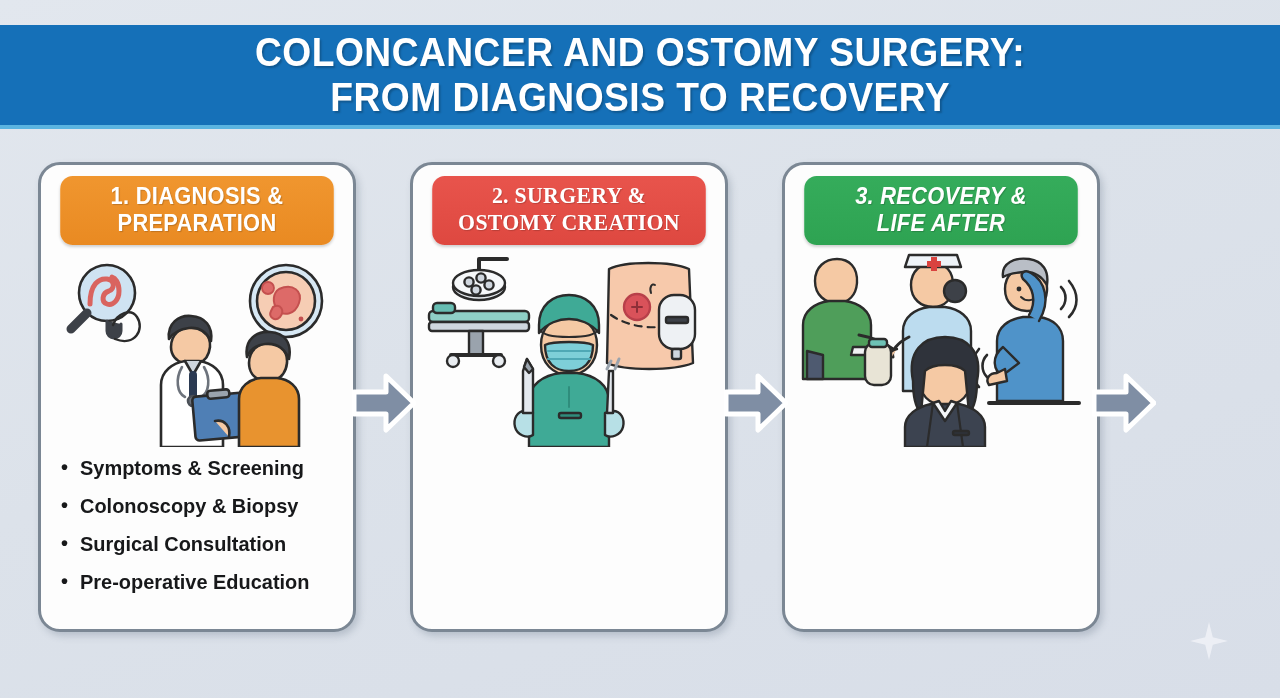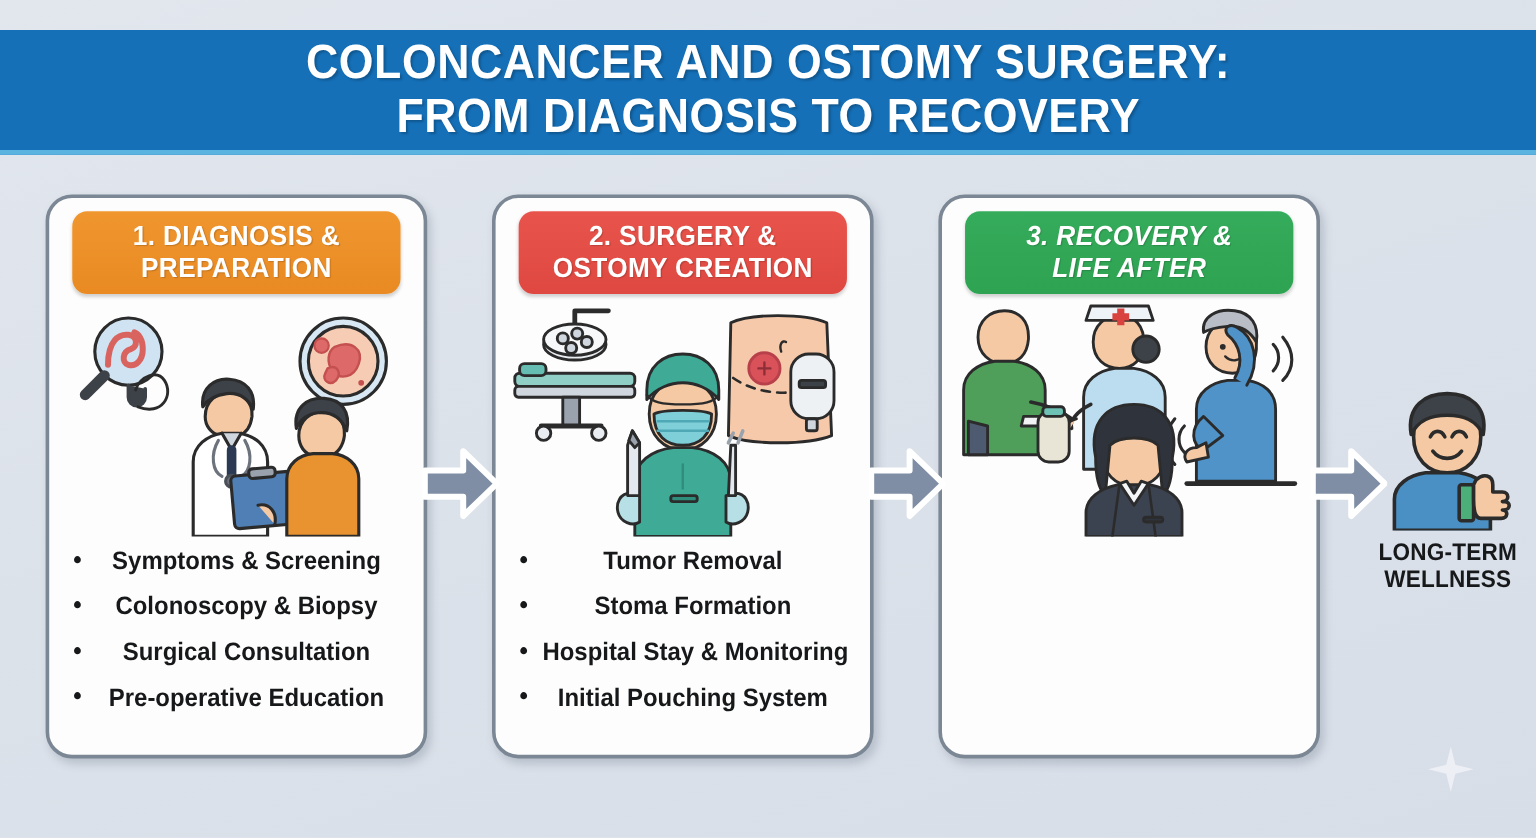--- a/index.html
+++ b/index.html
@@ -80,21 +80,21 @@
     background: #fdfdfd;
     border: 3px solid #7b8794;
     border-radius: 22px;
     box-shadow: 3px 4px 7px rgba(80,95,115,0.25);
     display: flex;
     flex-direction: column;
     align-items: center;
     padding: 11px 10px 8px 10px;
   }
   .card.c1 { left: 38px; }
-  .card.c2 { left: 410px; }
+  .card.c2 { left: 410px; font-family: Liberation Serif, serif; }
   .card.c3 { left: 782px; font-style: italic; }
 
   .card-header {
     width: 288px;
     border-radius: 13px;
     padding: 7px 6px 9px 6px;
     text-align: center;
     color: #ffffff;
     font-weight: bold;
     font-size: 23px;
@@ -117,21 +117,20 @@
     flex: 0 0 auto;
   }
   .illus svg { display: block; width: 100%; height: 100%; }
 
   
   .bullets {
     list-style: none;
     margin-top: 10px;
     width: 296px;
     padding-left: 12px;
-    text-align: center;
   }
   .bullets li {
     font-size: 21px;
     font-weight: bold;
     color: #17181a;
     line-height: 1.0;
     padding: 0 0 0 20px;
     margin-bottom: 17px;
     position: relative;
     transform: scaleX(0.95);
@@ -296,26 +295,20 @@
             <path d="M106 108 L112 118 L112 162 L102 162 L102 120 Z" fill="#e3e8ee"></path>
             <path d="M106 108 L112 118 L108 122 L103 116 Z" fill="#9aa3ad"></path>
 
             <path d="M192 160 C200 160,204 168,202 176 C200 184,190 188,184 184 L184 162 Z" fill="#b7e0e6"></path>
             <path d="M186 118 L190 110 M194 118 L198 108" stroke="#9aa3ad" stroke-width="3" fill="none"></path>
             <path d="M188 120 L192 120 L192 162 L186 162 Z" fill="#e3e8ee"></path>
           </g>
         </svg>
       </div>
 
-      <ul class="bullets">
-        <li>Tumor Removal</li>
-        <li>Stoma Formation</li>
-        <li>Hospital Stay &amp; Monitoring</li>
-        <li>Initial Pouching System</li>
-      </ul>
     </div>
 
     <div class="card c3">
       <div class="card-header hdr-green">
         <div>3. RECOVERY &amp;</div>
         <div>LIFE AFTER</div>
       </div>
 
       <div class="illus">
         <svg viewBox="0 0 296 196" xmlns="http://www.w3.org/2000/svg">
@@ -372,35 +365,15 @@
       <svg viewBox="0 0 64 62" xmlns="http://www.w3.org/2000/svg">
         <path d="M2 20 L34 20 L34 4 L62 31 L34 58 L34 42 L2 42 Z" fill="#7f8ea4" stroke="#ffffff" stroke-width="5" stroke-linejoin="round"></path>
       </svg>
     </div>
     <div class="arrow a3">
       <svg viewBox="0 0 64 62" xmlns="http://www.w3.org/2000/svg">
         <path d="M2 20 L34 20 L34 4 L62 31 L34 58 L34 42 L2 42 Z" fill="#7f8ea4" stroke="#ffffff" stroke-width="5" stroke-linejoin="round"></path>
       </svg>
     </div>
 
-    <div class="outcome">
-      <div class="outcome-icon">
-        <svg viewBox="0 0 112 118" xmlns="http://www.w3.org/2000/svg">
-          <g stroke="#2b2b2b" stroke-width="3" stroke-linecap="round" stroke-linejoin="round">
-            <path d="M28 40 C28 22,40 10,56 10 C72 10,84 22,84 40 C84 58,72 70,56 70 C40 70,28 58,28 40 Z" fill="#f5c9a4"></path>
-            <path d="M26 38 C22 14,38 4,56 4 C74 4,90 14,86 38 C80 26,70 22,56 22 C42 22,32 26,26 38 Z" fill="#3d4148"></path>
-            <path d="M42 40 C45 34,51 34,54 40" fill="none" stroke-width="3"></path>
-            <path d="M60 40 C63 34,69 34,72 40" fill="none" stroke-width="3"></path>
-            <path d="M44 52 C50 60,62 60,68 52" fill="none" stroke-width="3"></path>
-            <path d="M12 118 L12 92 C12 80,24 72,38 70 L66 70 C80 72,92 80,92 92 L92 118 Z" fill="#4a90c4"></path>
-            <rect x="66" y="80" width="12" height="30" rx="2" fill="#4caf7a"></rect>
-            <path d="M80 76 C86 70,94 72,94 80 L94 86 L102 86 C108 86,108 94,102 94 L104 94 C109 94,109 101,103 101 L102 101 C107 101,107 108,101 108 L84 108 C78 108,78 98,78 92 L78 80 Z" fill="#f5c9a4"></path>
-          </g>
-        </svg>
-      </div>
-      <div class="outcome-label">
-        <div>LONG-TERM</div>
-        <div>WELLNESS</div>
-      </div>
-    </div>
 
   </div>
 </div>
 
 </body></html>

